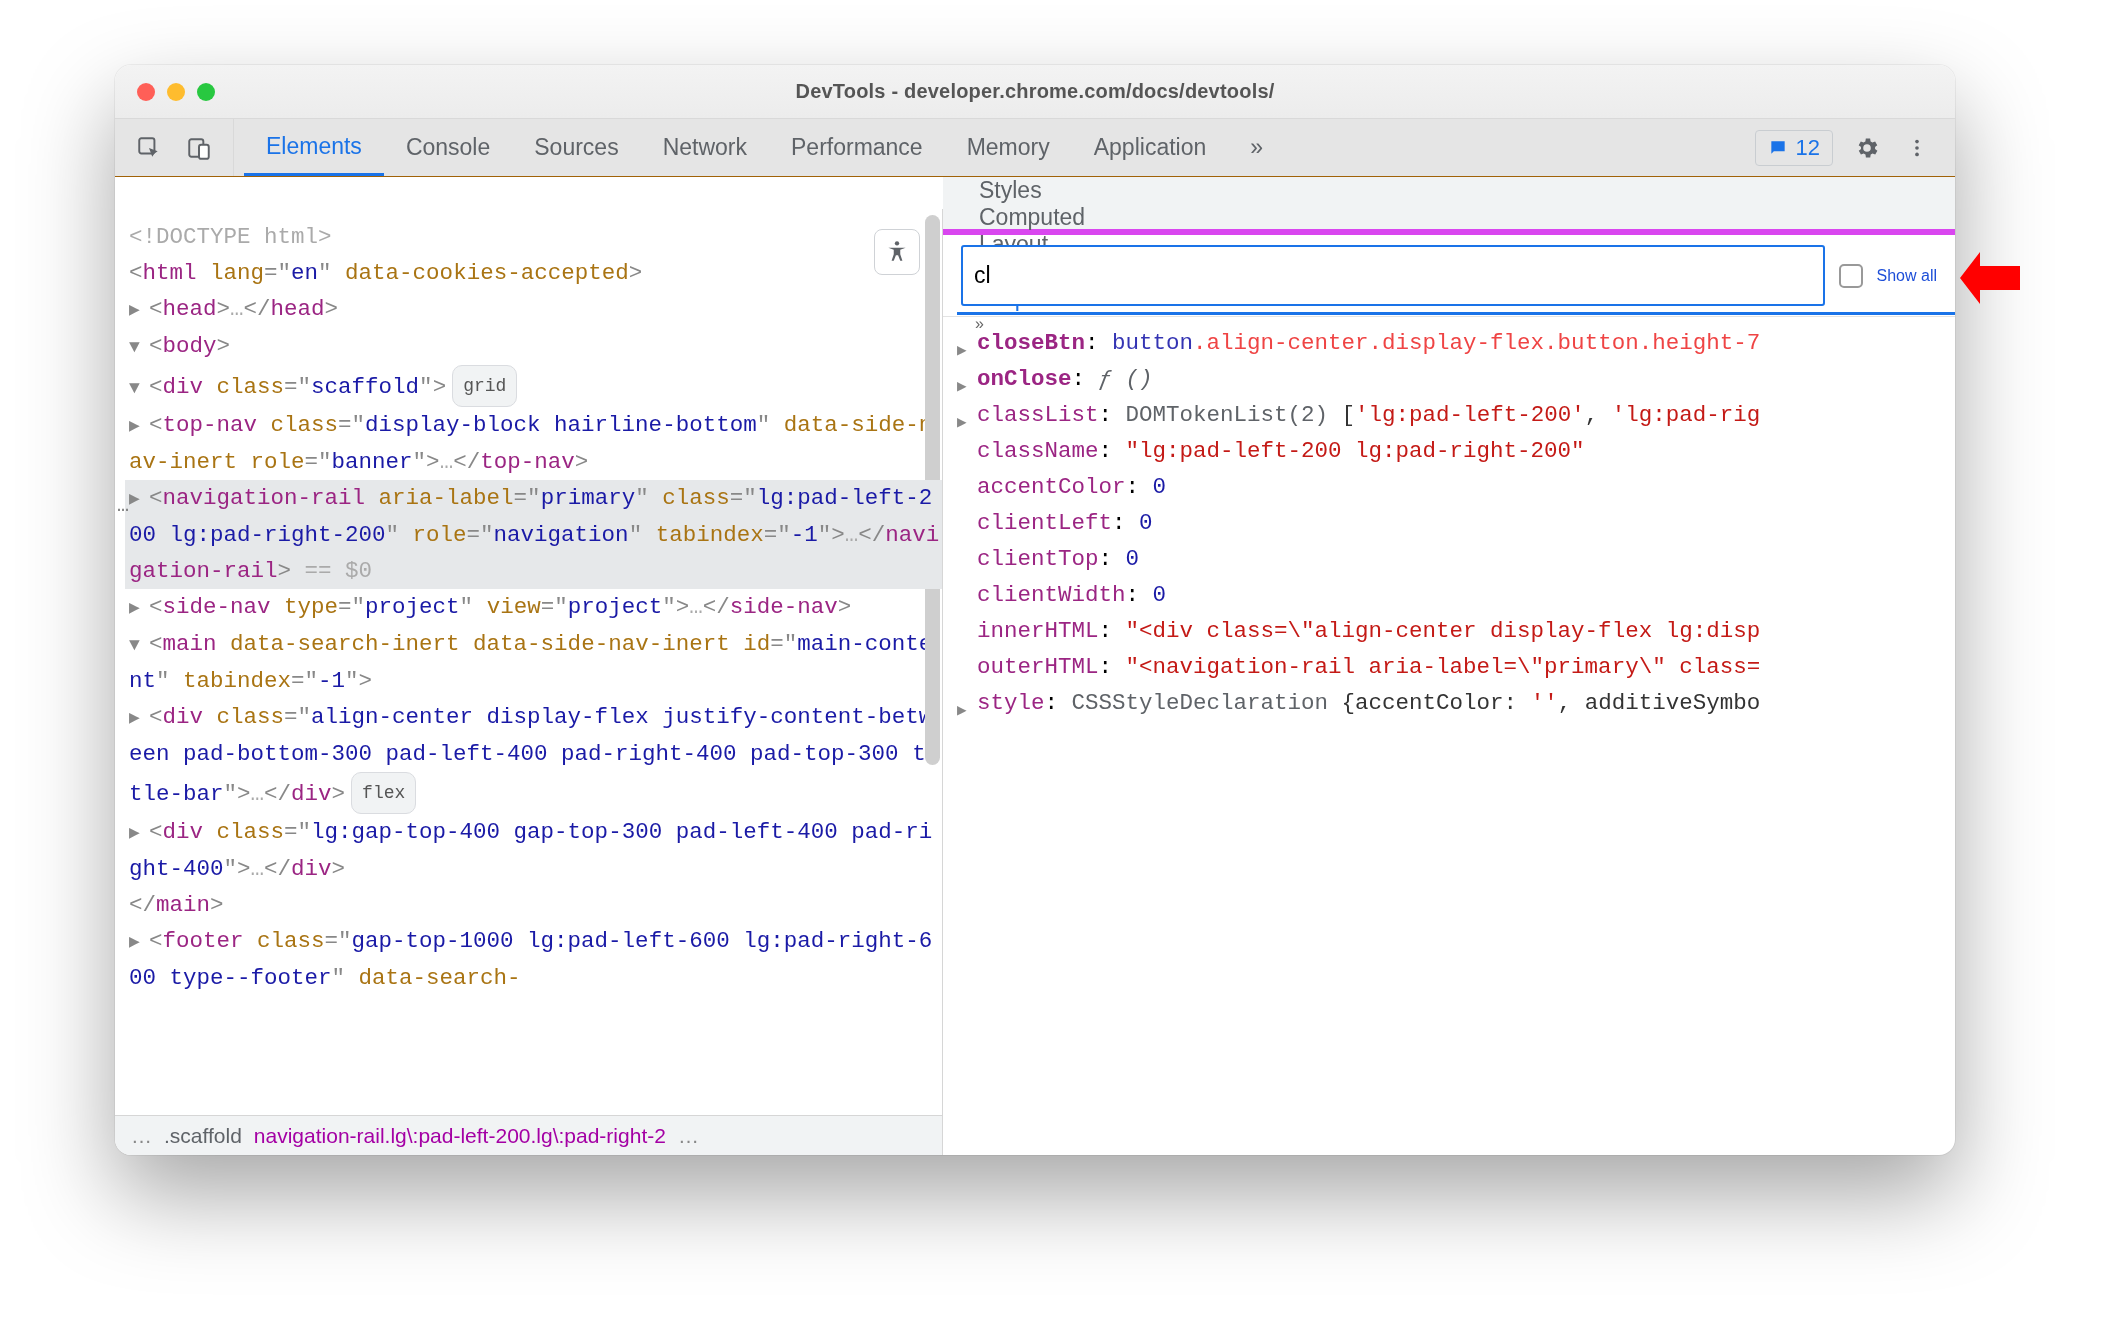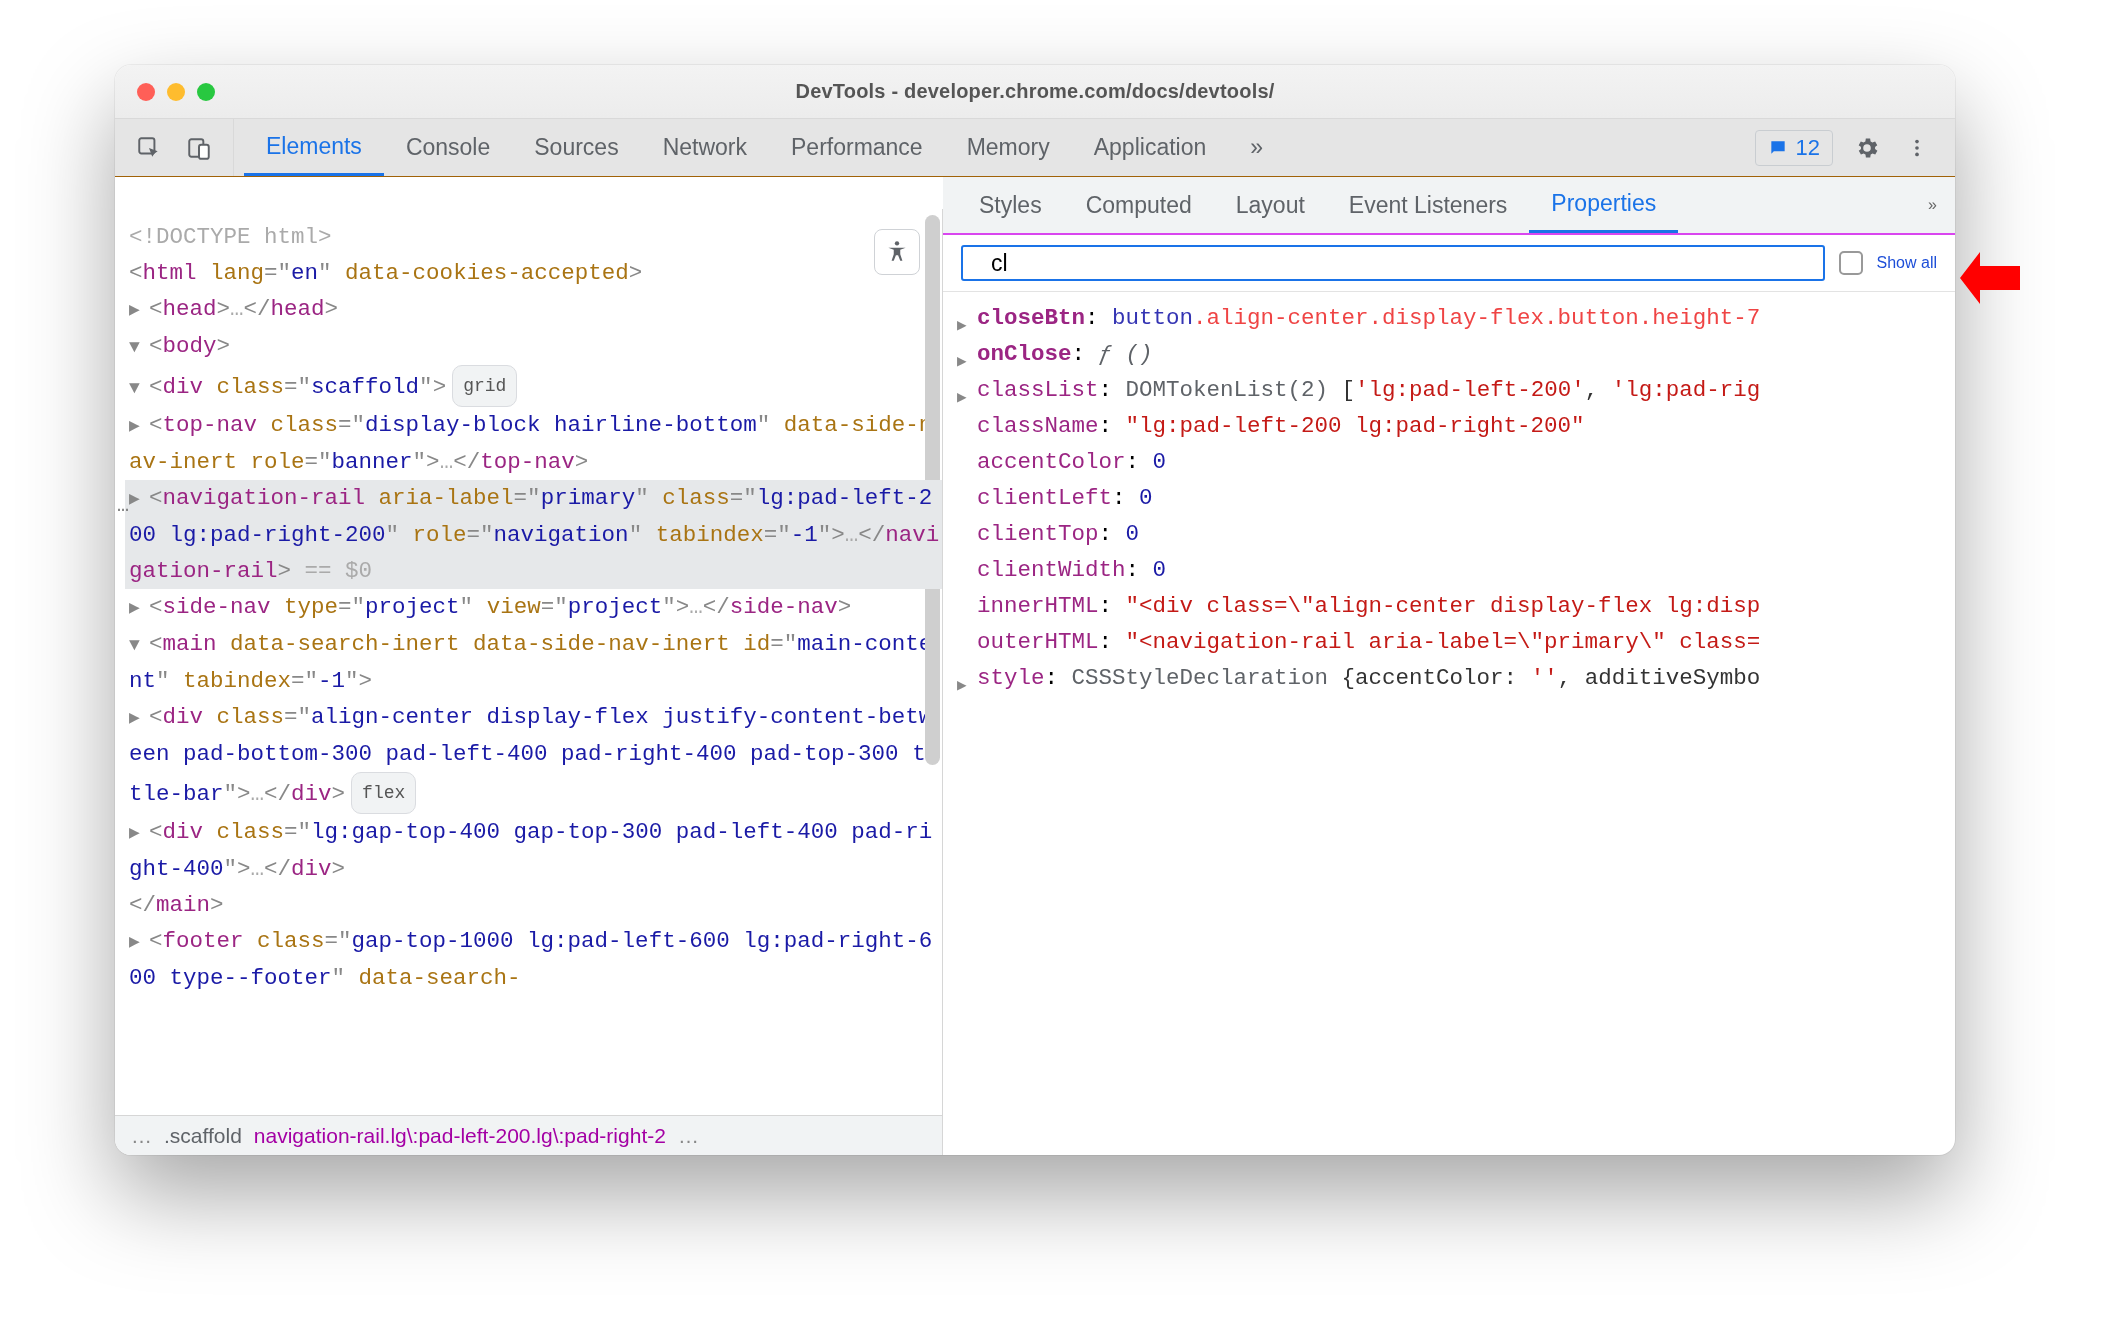--- a/index.html
+++ b/index.html
@@ -95,34 +95,34 @@
     height: 40px; background:#f1f3f4; border-top:1px solid #d6d6d6;
     display:flex; align-items:center; font-size:21px; color:#5f6368;
     padding:0 10px;
   }
   .breadcrumb .crumb { padding:0 6px; white-space:nowrap; overflow:hidden; text-overflow:ellipsis; }
   .breadcrumb .crumb.sel { color:#a400a4; }
   .breadcrumb .more { color:#888; padding:0 6px; }
 
   .side-panel { flex:1; display:flex; flex-direction:column; min-width:0; }
   .subtabs {
-    height:58px; background:#f1f3f4; border-bottom:2px solid #d946ef;
-    display:flex; align-items:stretch; padding-left:14px;
+    height:58px; background:#f1f3f4; border-bottom:6px solid #d946ef;
+    display:flex; align-items:stretch; padding-left:14px;flex-direction:column;
   }
   .subtab { padding:0 22px; display:flex; align-items:center; font-size:23px; color:#5f6368; cursor:pointer; }
   .subtab.active { color:#1a73e8; border-bottom:3px solid #1a73e8; font-weight:500; }
   .subtabs .spacer { flex:1; }
   .subtabs .chev { display:flex; align-items:center; padding:0 18px; color:#666; cursor:pointer; }
 
   .filterbar {
     display:flex; align-items:center; gap:14px; padding:10px 18px; border-bottom:1px solid #e3e3e3;
   }
   .filter-input {
-    flex:1; height:36px; border:2px solid #1a73e8; border-radius:3px;
-    font-size:23px; padding:0 28px; outline:none; font-family:inherit;
+    flex:1; height:61px; border:2px solid #1a73e8; border-radius:3px;
+    font-size:23px; padding:0 11px; outline:none; font-family:inherit;
   }
   .checkbox {
     width:24px; height:24px; border:2px solid #999; border-radius:5px;
     background:#fff; cursor:pointer;
   }
   .showall-label { font-size:16px; color:#1d4ed8; }
 
   .props {
     flex:1; padding:8px 8px 8px 12px; font-size:22.5px; line-height:36px; overflow:hidden;
   }

